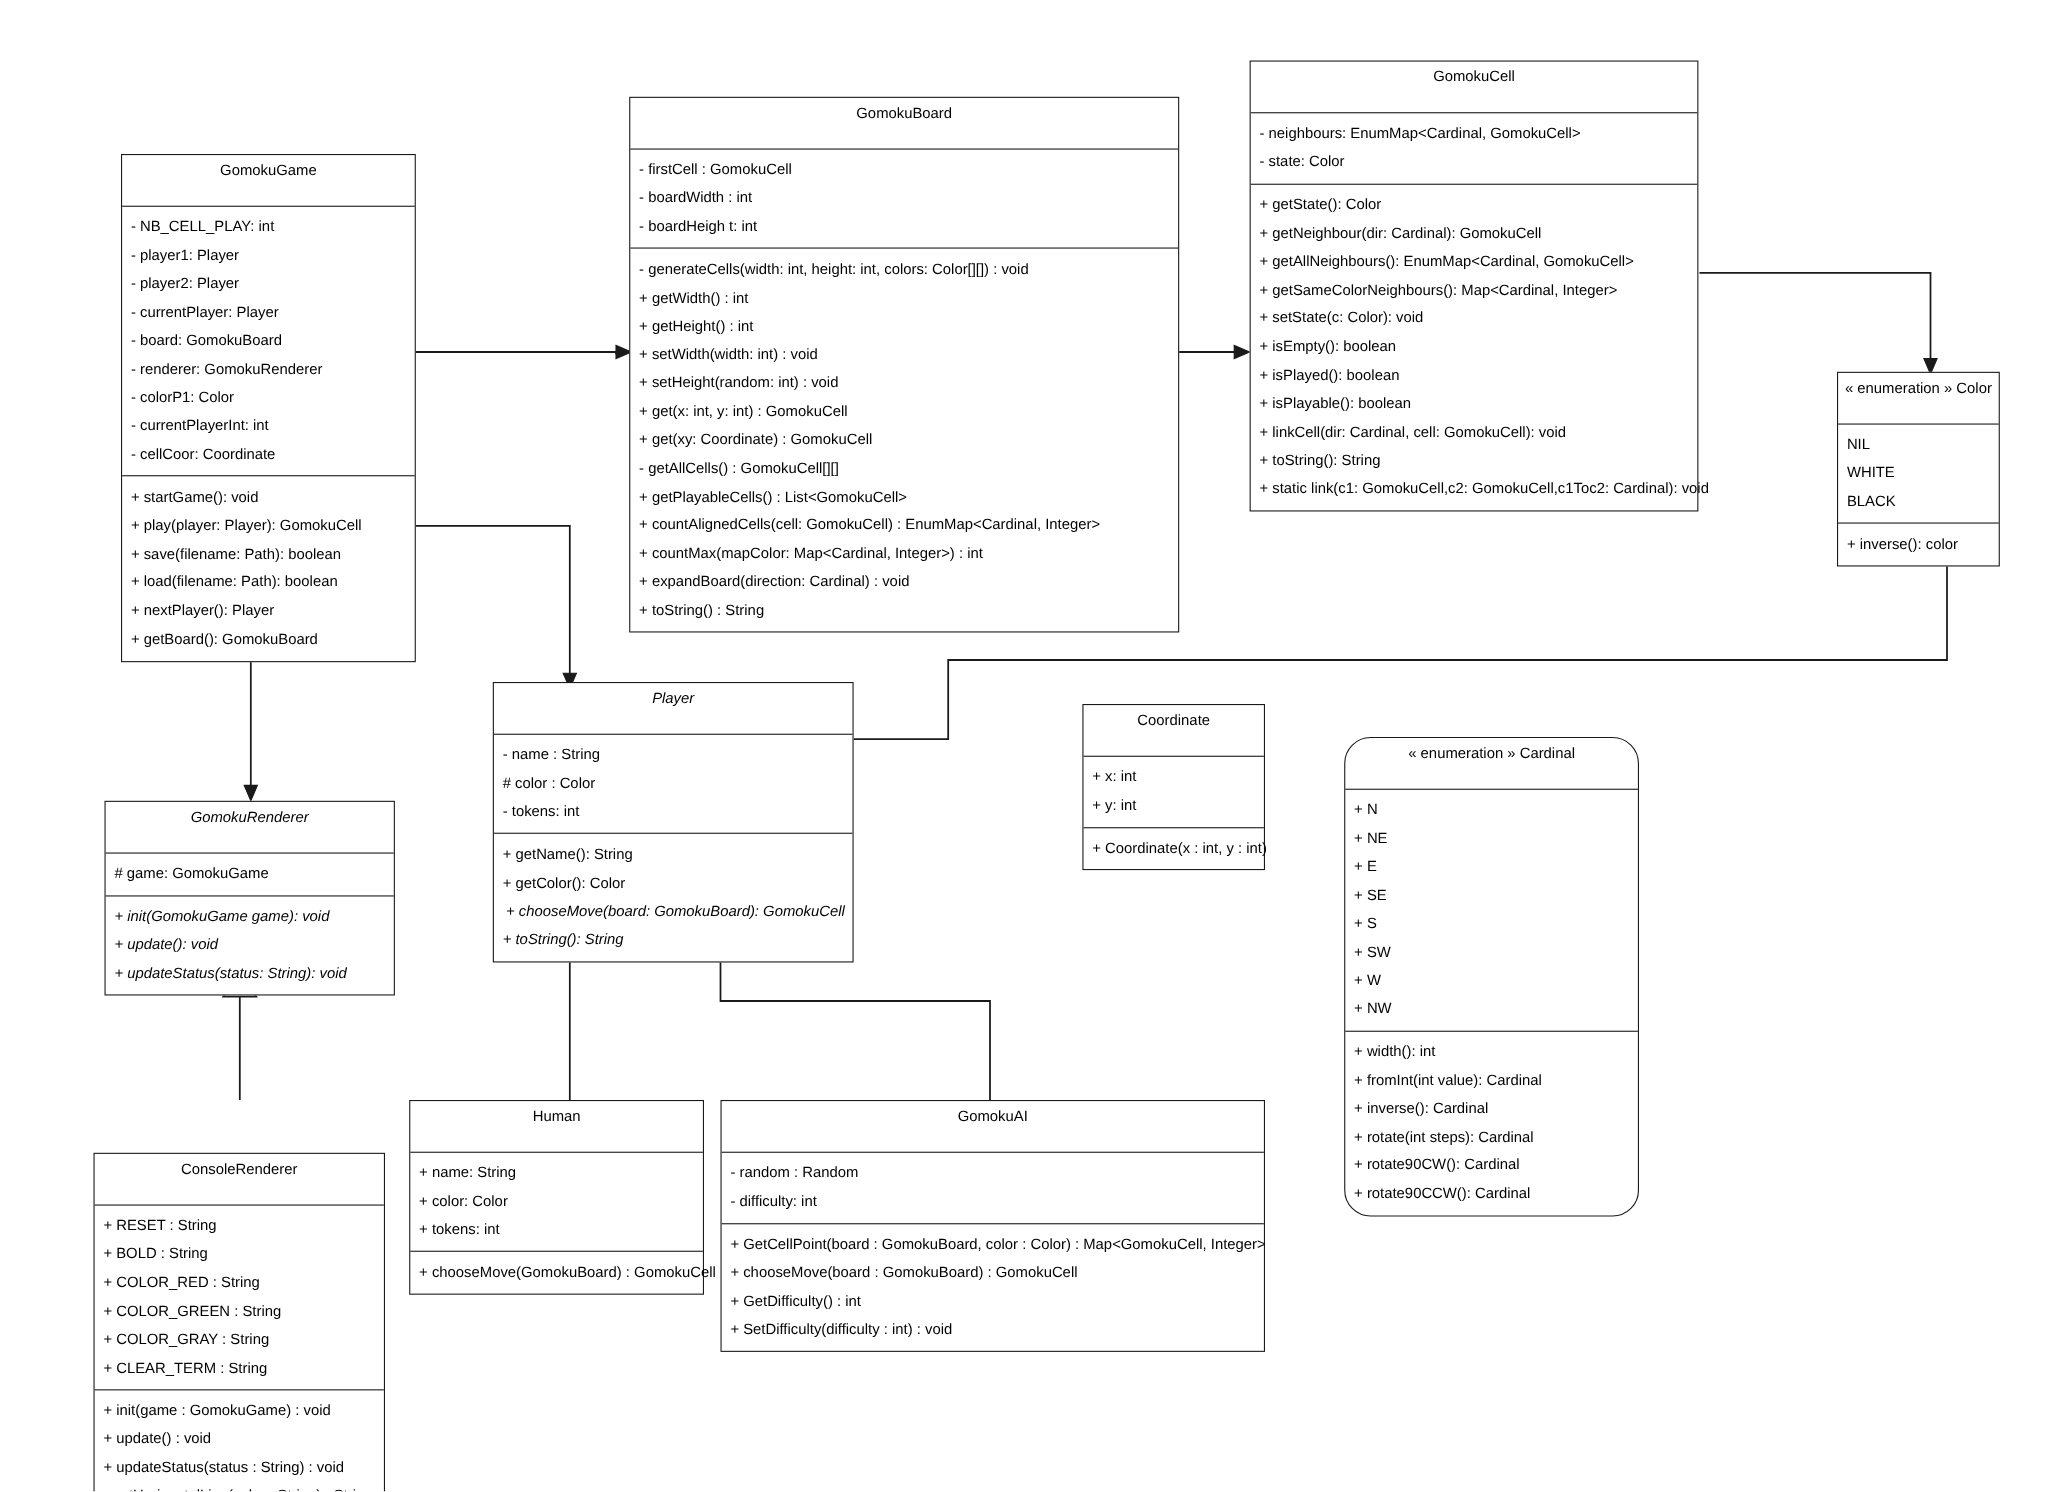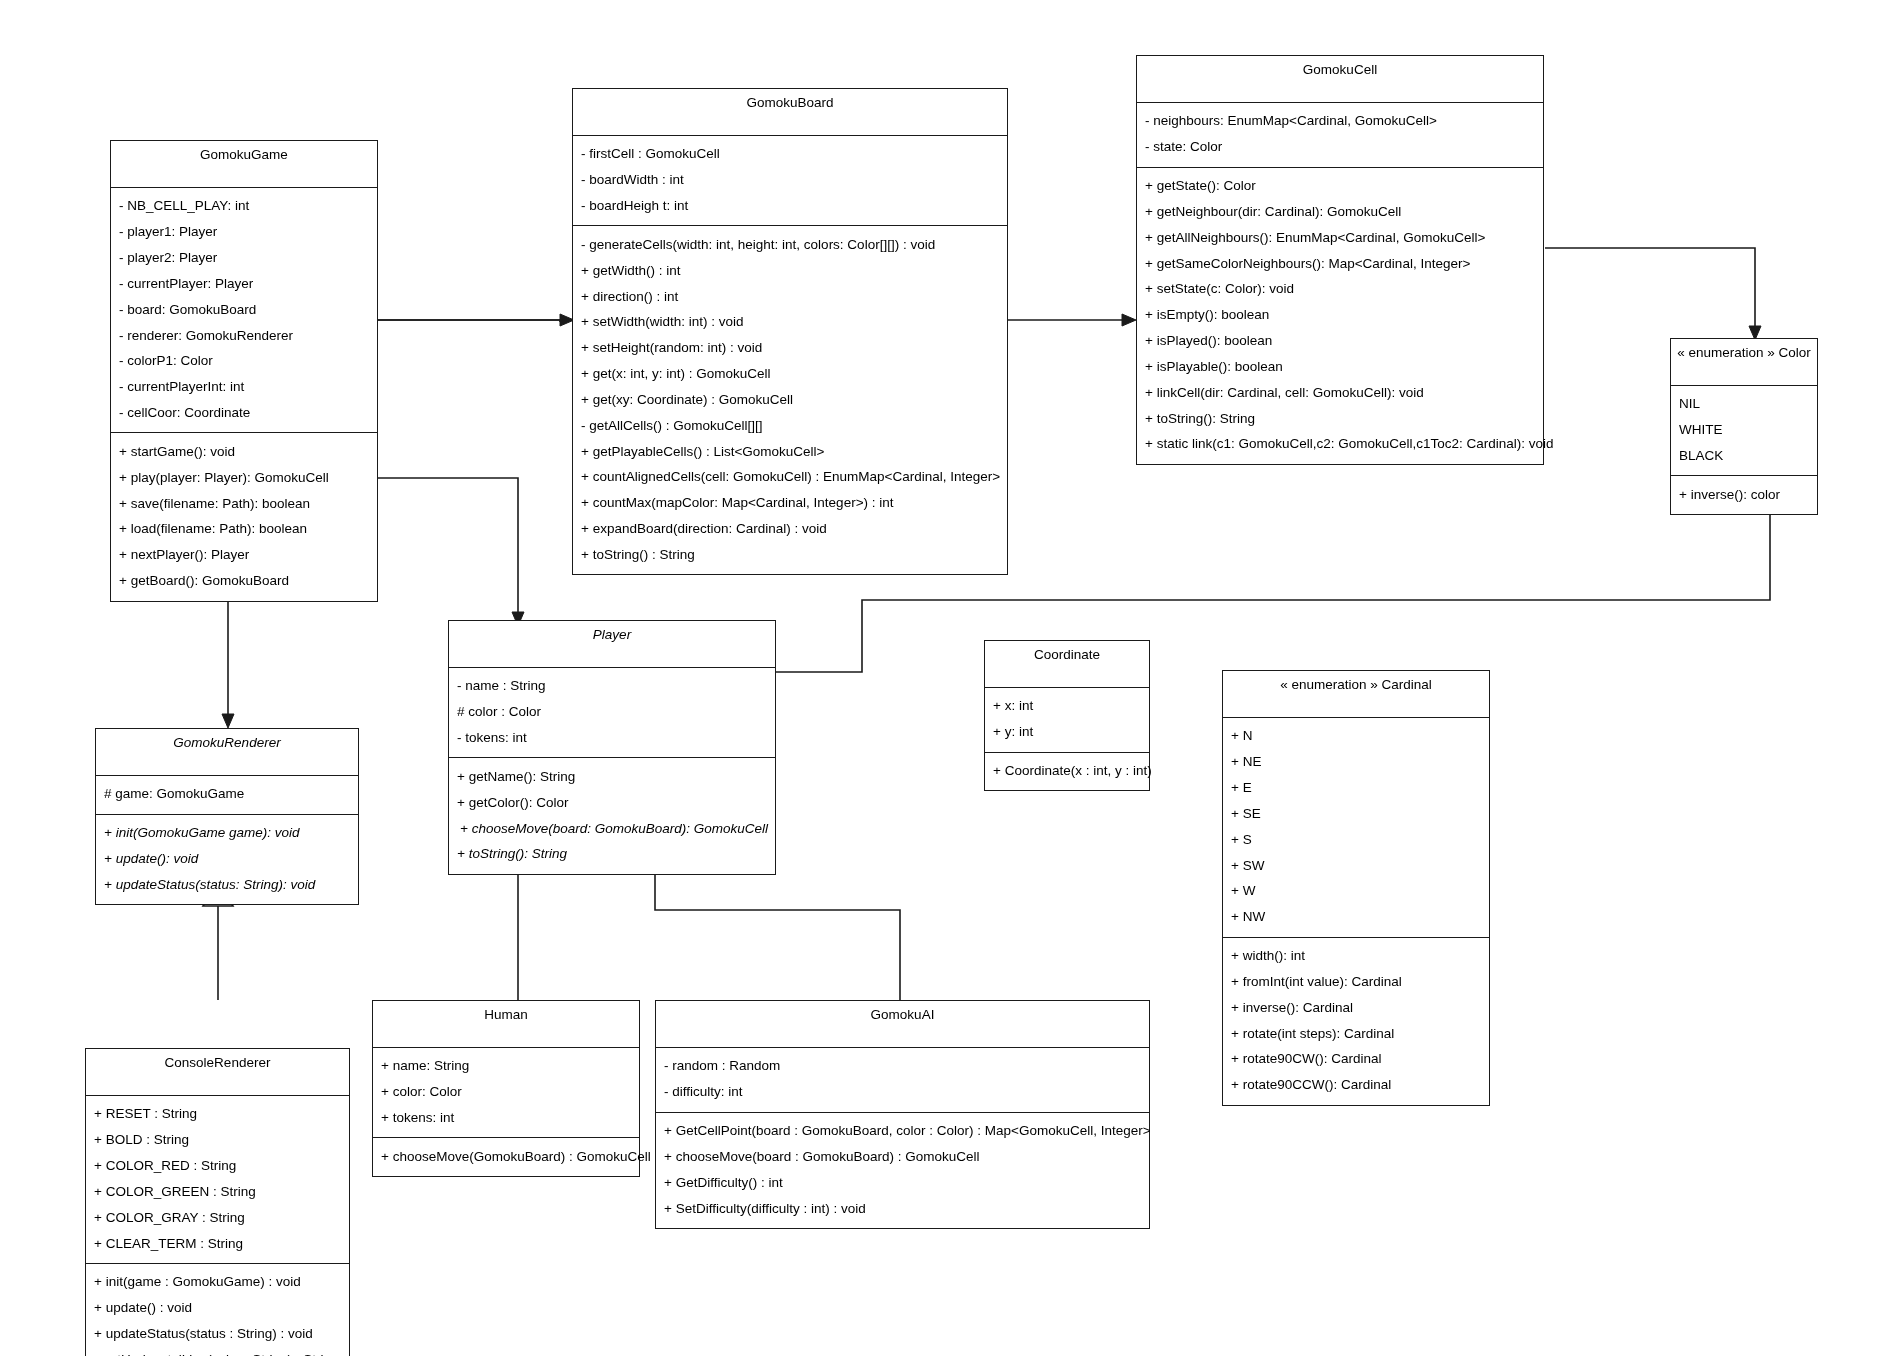--- a/index.html
+++ b/index.html
@@ -136,31 +136,31 @@
     <div class="uml-compartment last">
       <div class="uml-row">+ startGame(): void</div>
       <div class="uml-row">+ play(player: Player): GomokuCell</div>
       <div class="uml-row">+ save(filename: Path): boolean</div>
       <div class="uml-row">+ load(filename: Path): boolean</div>
       <div class="uml-row">+ nextPlayer(): Player</div>
       <div class="uml-row">+ getBoard(): GomokuBoard</div>
     </div>
   </div>
 
-  <div class="uml-class" style="left:572px; top:88px; width:436px;">
+  <div class="uml-class" style="left:572px; top:88px; width:500px;">
     <div class="uml-title">GomokuBoard</div>
     <div class="uml-compartment">
       <div class="uml-row">- firstCell : GomokuCell</div>
       <div class="uml-row">- boardWidth : int</div>
       <div class="uml-row">- boardHeigh t: int</div>
     </div>
     <div class="uml-compartment last">
       <div class="uml-row">- generateCells(width: int, height: int, colors: Color[][]) : void</div>
       <div class="uml-row">+ getWidth() : int</div>
-      <div class="uml-row">+ direction() : int</div>
+      <div class="uml-row">+ getHeight() : int</div>
       <div class="uml-row">+ setWidth(width: int) : void</div>
       <div class="uml-row">+ setHeight(random: int) : void</div>
       <div class="uml-row">+ get(x: int, y: int) : GomokuCell</div>
       <div class="uml-row">+ get(xy: Coordinate) : GomokuCell</div>
       <div class="uml-row">- getAllCells() : GomokuCell[][]</div>
       <div class="uml-row">+ getPlayableCells() : List&lt;GomokuCell&gt;</div>
       <div class="uml-row">+ countAlignedCells(cell: GomokuCell) : EnumMap&lt;Cardinal, Integer&gt;</div>
       <div class="uml-row">+ countMax(mapColor: Map&lt;Cardinal, Integer&gt;) : int</div>
       <div class="uml-row">+ expandBoard(direction: Cardinal) : void</div>
       <div class="uml-row">+ toString() : String</div>
@@ -219,21 +219,21 @@
     <div class="uml-title">Coordinate</div>
     <div class="uml-compartment">
       <div class="uml-row">+ x: int</div>
       <div class="uml-row">+ y: int</div>
     </div>
     <div class="uml-compartment last">
       <div class="uml-row">+ Coordinate(x : int, y : int)</div>
     </div>
   </div>
 
-  <div class="uml-class" style="left:1222px; top:670px; width:268px;">
+  <div class="uml-class" style="left:1222px; top:670px; width:268px;border-radius:24px;">
     <div class="uml-title">« enumeration » Cardinal</div>
     <div class="uml-compartment">
       <div class="uml-row">+ N</div>
       <div class="uml-row">+ NE</div>
       <div class="uml-row">+ E</div>
       <div class="uml-row">+ SE</div>
       <div class="uml-row">+ S</div>
       <div class="uml-row">+ SW</div>
       <div class="uml-row">+ W</div>
       <div class="uml-row">+ NW</div>

